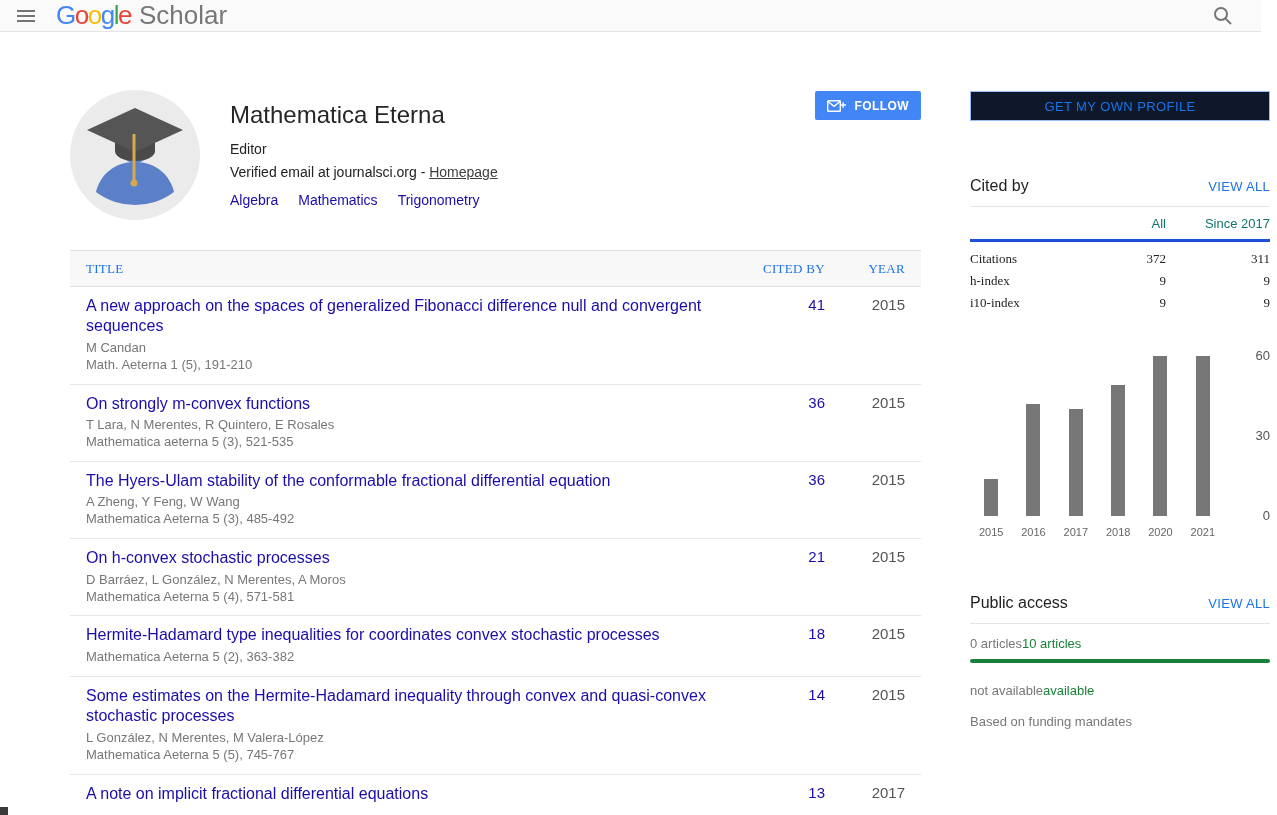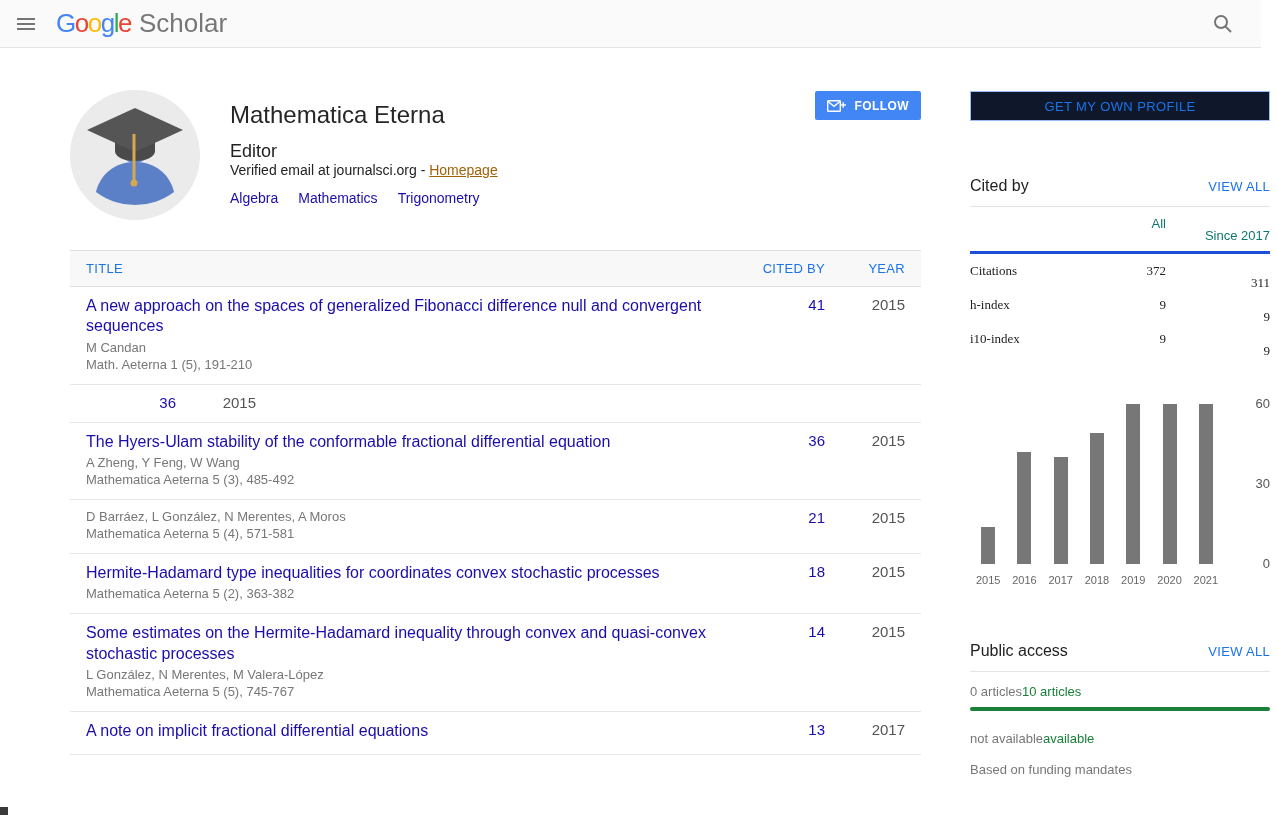--- a/index.html
+++ b/index.html
@@ -7,60 +7,60 @@
   html,body { width:1277px; height:815px; }
   body {
     position:relative; overflow:hidden; background:#fff;
     font-family:"Liberation Sans","DejaVu Sans",sans-serif; color:#222;
   }
   a { text-decoration:none; cursor:pointer; }
   button { font-family:inherit; cursor:pointer; }
 
   
   .topbar {
-    position:absolute; top:0; left:0; right:16px; height:48px;
+    position:absolute; top:0; left:0; right:16px; height:32px;
     background:#fafafa; border-bottom:1px solid #e4e4e4;
     display:flex; align-items:center;
   }
   .menu-btn {
     background:none; border:none; margin-left:17px; width:24px; height:24px;
     display:flex; flex-direction:column; justify-content:center; gap:3px;
   }
   .menu-btn span { display:block; width:18px; height:2px; background:#757575; }
   .logo { margin-left:15px; display:flex; align-items:center; font-size:26px; }
   .logo-google { font-weight:500; letter-spacing:-1.5px; }
   .logo-scholar { color:#777; margin-left:8px; font-weight:400; }
   .search-btn { margin-left:auto; margin-right:28px; background:none; border:none; line-height:0; }
 
   
   .main-col { position:absolute; left:70px; top:90px; width:851px; }
   .profile-head { display:flex; }
   .avatar { width:130px; height:130px; flex:none; }
   .profile-info { margin-left:30px; padding-top:11px; }
   .profile-name { font-size:24px; font-weight:400; color:#262626; margin-bottom:12px; }
-  .profile-role { font-size:18px; color:#222; }
+  .profile-role { font-size:14px; color:#222; margin-bottom:7px; }
   .verified-line { font-size:14px; color:#222; margin-bottom:12px; }
-  .homepage-link { color:#a16207; text-decoration:underline; }
+  .homepage-link { color:#404040; text-decoration:underline; }
   .interests { display:flex; gap:20px; font-size:14px; }
   .interest { color:var(--link-blue,#1a0dab); }
   .follow-btn {
     margin-left:auto; flex:none; height:29px; margin-top:1px; padding:0 12px;
     display:flex; align-items:center; gap:8px;
     background:var(--follow-blue,#4285f4); color:#fff; border:none; border-radius:2px;
     font-size:12px; font-weight:700; letter-spacing:.4px;
   }
   .follow-icon { line-height:0; }
 
   .pub-table { margin-top:30px; }
   .pub-header {
     display:flex; align-items:center; height:37px; background:#f8f8f8;
     border-top:1px solid #e0e0e0; border-bottom:1px solid #e0e0e0;
     padding:0 16px; font-size:13px; letter-spacing:.3px;
   }
-  .pub-header a { color:var(--action-blue,#1a73e8); }
+  .pub-header a { color:var(--action-blue,#1a73e8);font-family:Liberation Serif, serif; }
   .col-title { flex:1; }
   .col-cited, .pub-cited { width:90px; text-align:right; flex:none; }
   .col-year,  .pub-year  { width:80px; text-align:right; flex:none; }
   .pub-row { display:flex; align-items:flex-start; padding:9px 16px 10px; border-bottom:1px solid #e6e6e6; }
   .pub-main { flex:1; min-width:0; padding-right:24px; }
   .pub-title { display:block; font-size:16px; line-height:1.28; color:var(--link-blue,#1a0dab); margin-bottom:3px; }
   .pub-authors, .pub-venue { font-size:13px; color:#777; line-height:1.3; }
   .pub-cited a { font-size:15px; color:var(--link-blue,#1a0dab); }
   .pub-year { font-size:15px; color:#555; }
 
@@ -73,21 +73,21 @@
   .cited-section { margin-top:56px; }
   .section-head {
     display:flex; align-items:baseline; justify-content:space-between;
     border-bottom:1px solid #e4e4e4; padding-bottom:11px;
   }
   .section-title { font-size:16px; font-weight:400; color:#222; }
   .view-all { font-size:13px; color:var(--action-blue,#1a73e8); letter-spacing:.3px; }
   .stats-head { display:flex; font-size:13px; color:#0f766e; padding:9px 0 8px; border-bottom:3px solid #1d4ed8; }
   .sh-label { flex:1; }
   .sh-all, .stat-all { width:60px; text-align:right; flex:none; }
-  .sh-since, .stat-since { width:104px; text-align:right; flex:none;margin-top:12px; }
+  .sh-since, .stat-since { width:104px; text-align:right; flex:none; }
   .stats-body { padding-top:6px; }
   .stat-row { display:flex; font-size:13px; padding:3px 0;font-family:Liberation Serif, serif; }
   .stat-label { flex:1; color:#222; }
 
   .chart { position:relative; margin-top:42px; height:182px; }
   .chart-bars { position:absolute; left:0; right:46px; top:0; bottom:0; display:flex; align-items:flex-end; }
   .bar-slot { flex:1; height:100%; display:flex; flex-direction:column; align-items:center; justify-content:flex-end; }
   .bar { width:14px; background:var(--bar-gray,#777); }
   .bar-xlabel { height:22px; display:flex; align-items:flex-end; font-size:11px; color:#666; }
   .chart-yaxis { position:absolute; right:0; top:0; bottom:0; width:40px; }
@@ -178,36 +178,42 @@
     <div class="pub-main">
       <a class="pub-title">A new approach on the spaces of generalized Fibonacci difference null and convergent sequences</a>
       <div class="pub-authors">M Candan</div>
       <div class="pub-venue">Math. Aeterna 1 (5), 191-210</div>
     </div>
     <div class="pub-cited"><a>41</a></div>
     <div class="pub-year">2015</div>
   </div>
 
   <div class="pub-row">
+    <div class="pub-main">
+      <a class="pub-title">On strongly m-convex functions</a>
+      <div class="pub-authors">T Lara, N Merentes, R Quintero, E Rosales</div>
+      <div class="pub-venue">Mathematica aeterna 5 (3), 521-535</div>
+    </div>
     <div class="pub-cited"><a>36</a></div>
     <div class="pub-year">2015</div>
   </div>
 
   <div class="pub-row">
     <div class="pub-main">
       <a class="pub-title">The Hyers-Ulam stability of the conformable fractional differential equation</a>
       <div class="pub-authors">A Zheng, Y Feng, W Wang</div>
       <div class="pub-venue">Mathematica Aeterna 5 (3), 485-492</div>
     </div>
     <div class="pub-cited"><a>36</a></div>
     <div class="pub-year">2015</div>
   </div>
 
   <div class="pub-row">
     <div class="pub-main">
+      <a class="pub-title">On h-convex stochastic processes</a>
       <div class="pub-authors">D Barráez, L González, N Merentes, A Moros</div>
       <div class="pub-venue">Mathematica Aeterna 5 (4), 571-581</div>
     </div>
     <div class="pub-cited"><a>21</a></div>
     <div class="pub-year">2015</div>
   </div>
 
   <div class="pub-row">
     <div class="pub-main">
       <a class="pub-title">Hermite-Hadamard type inequalities for coordinates convex stochastic processes</a>
@@ -282,24 +288,20 @@
             <div class="bar" style="height: 112px;"></div>
             <div class="bar-xlabel">2016</div>
           </div>
           <div class="bar-slot">
             <div class="bar" style="height: 107px;"></div>
             <div class="bar-xlabel">2017</div>
           </div>
           <div class="bar-slot">
             <div class="bar" style="height: 131px;"></div>
             <div class="bar-xlabel">2018</div>
-          </div>
-          <div class="bar-slot">
-            <div class="bar" style="height: 160px;"></div>
-            <div class="bar-xlabel">2019</div>
           </div>
           <div class="bar-slot">
             <div class="bar" style="height: 160px;"></div>
             <div class="bar-xlabel">2020</div>
           </div>
           <div class="bar-slot">
             <div class="bar" style="height: 163px;"></div>
             <div class="bar-xlabel">2021</div>
           </div>
         </div>

